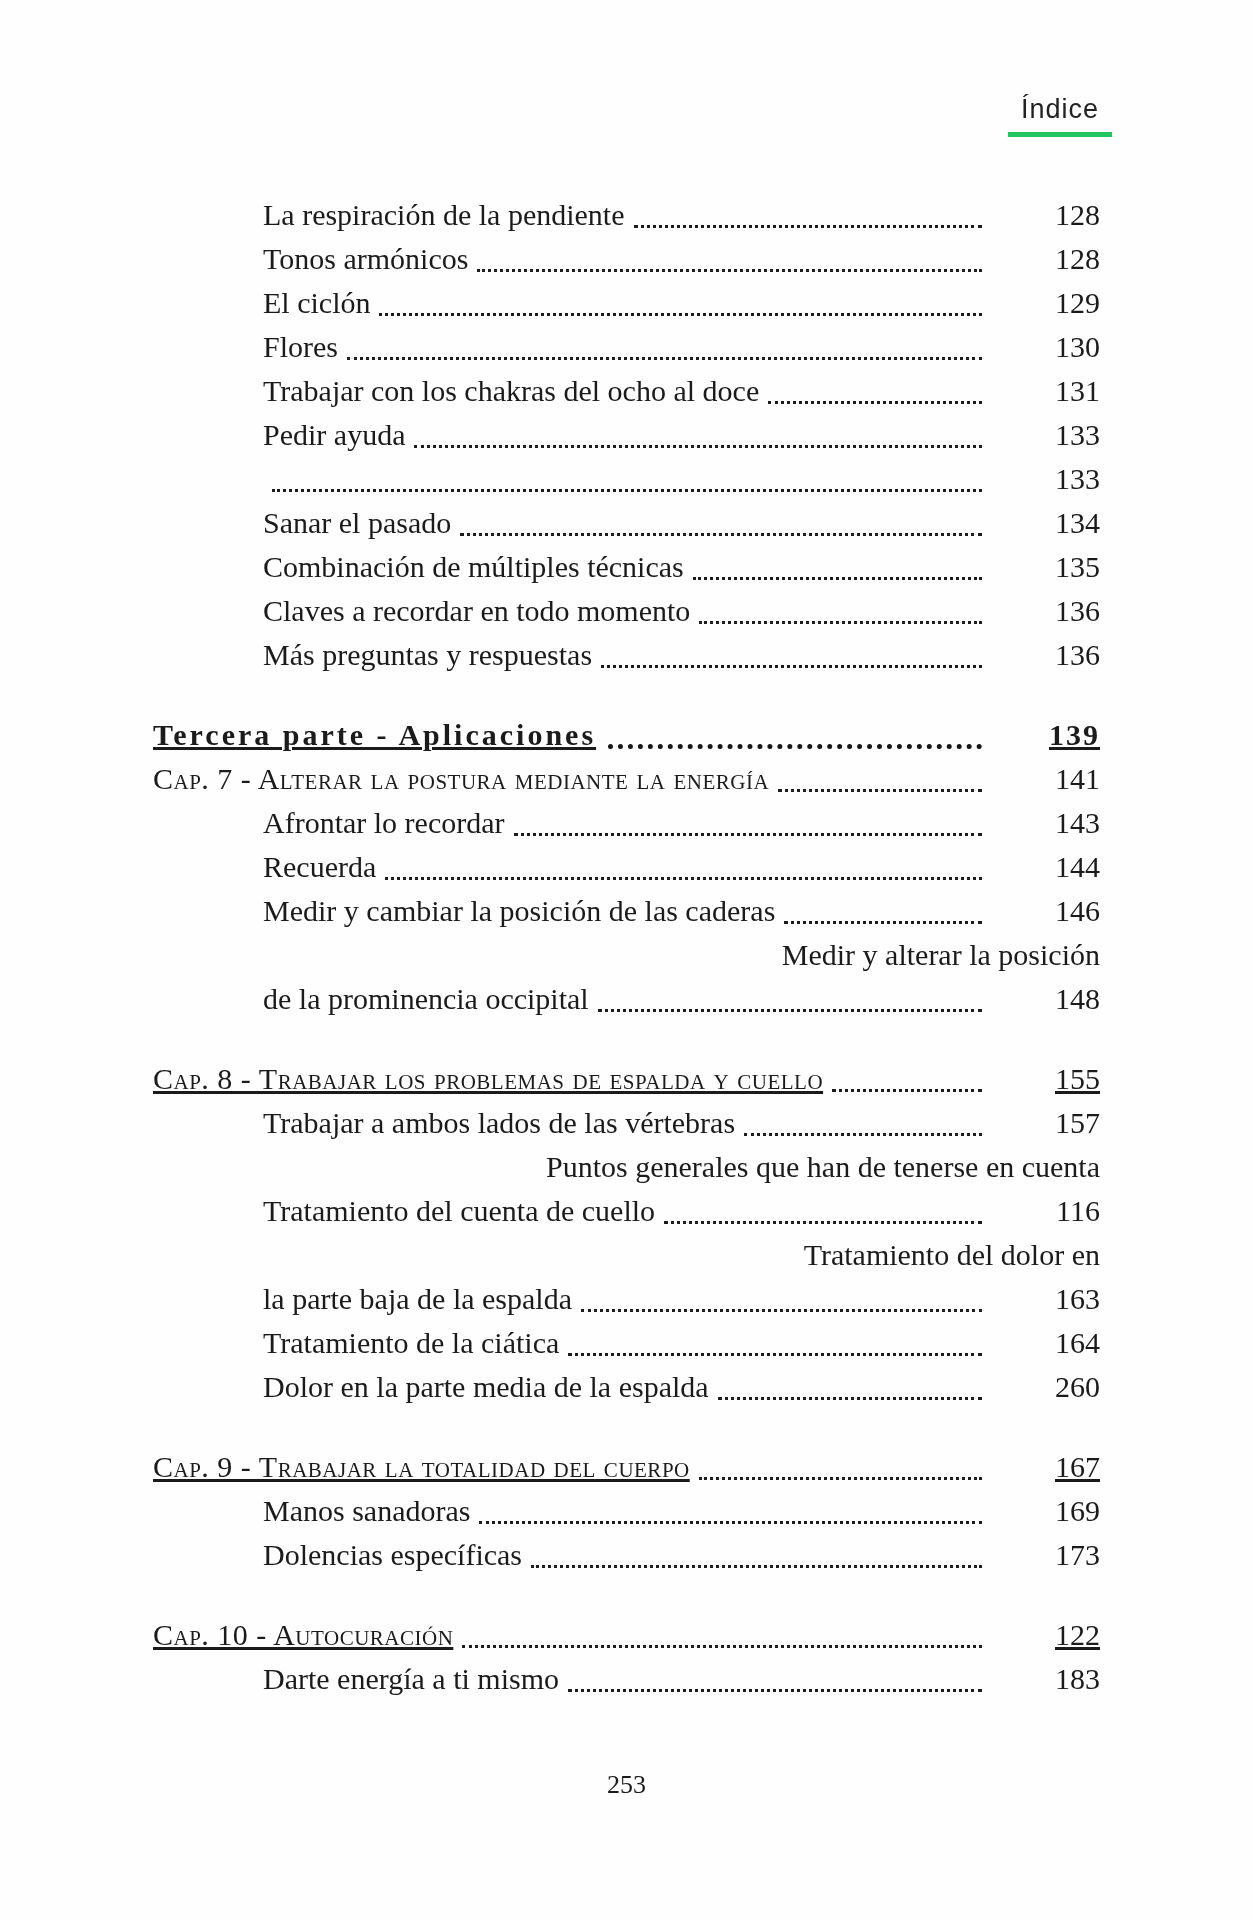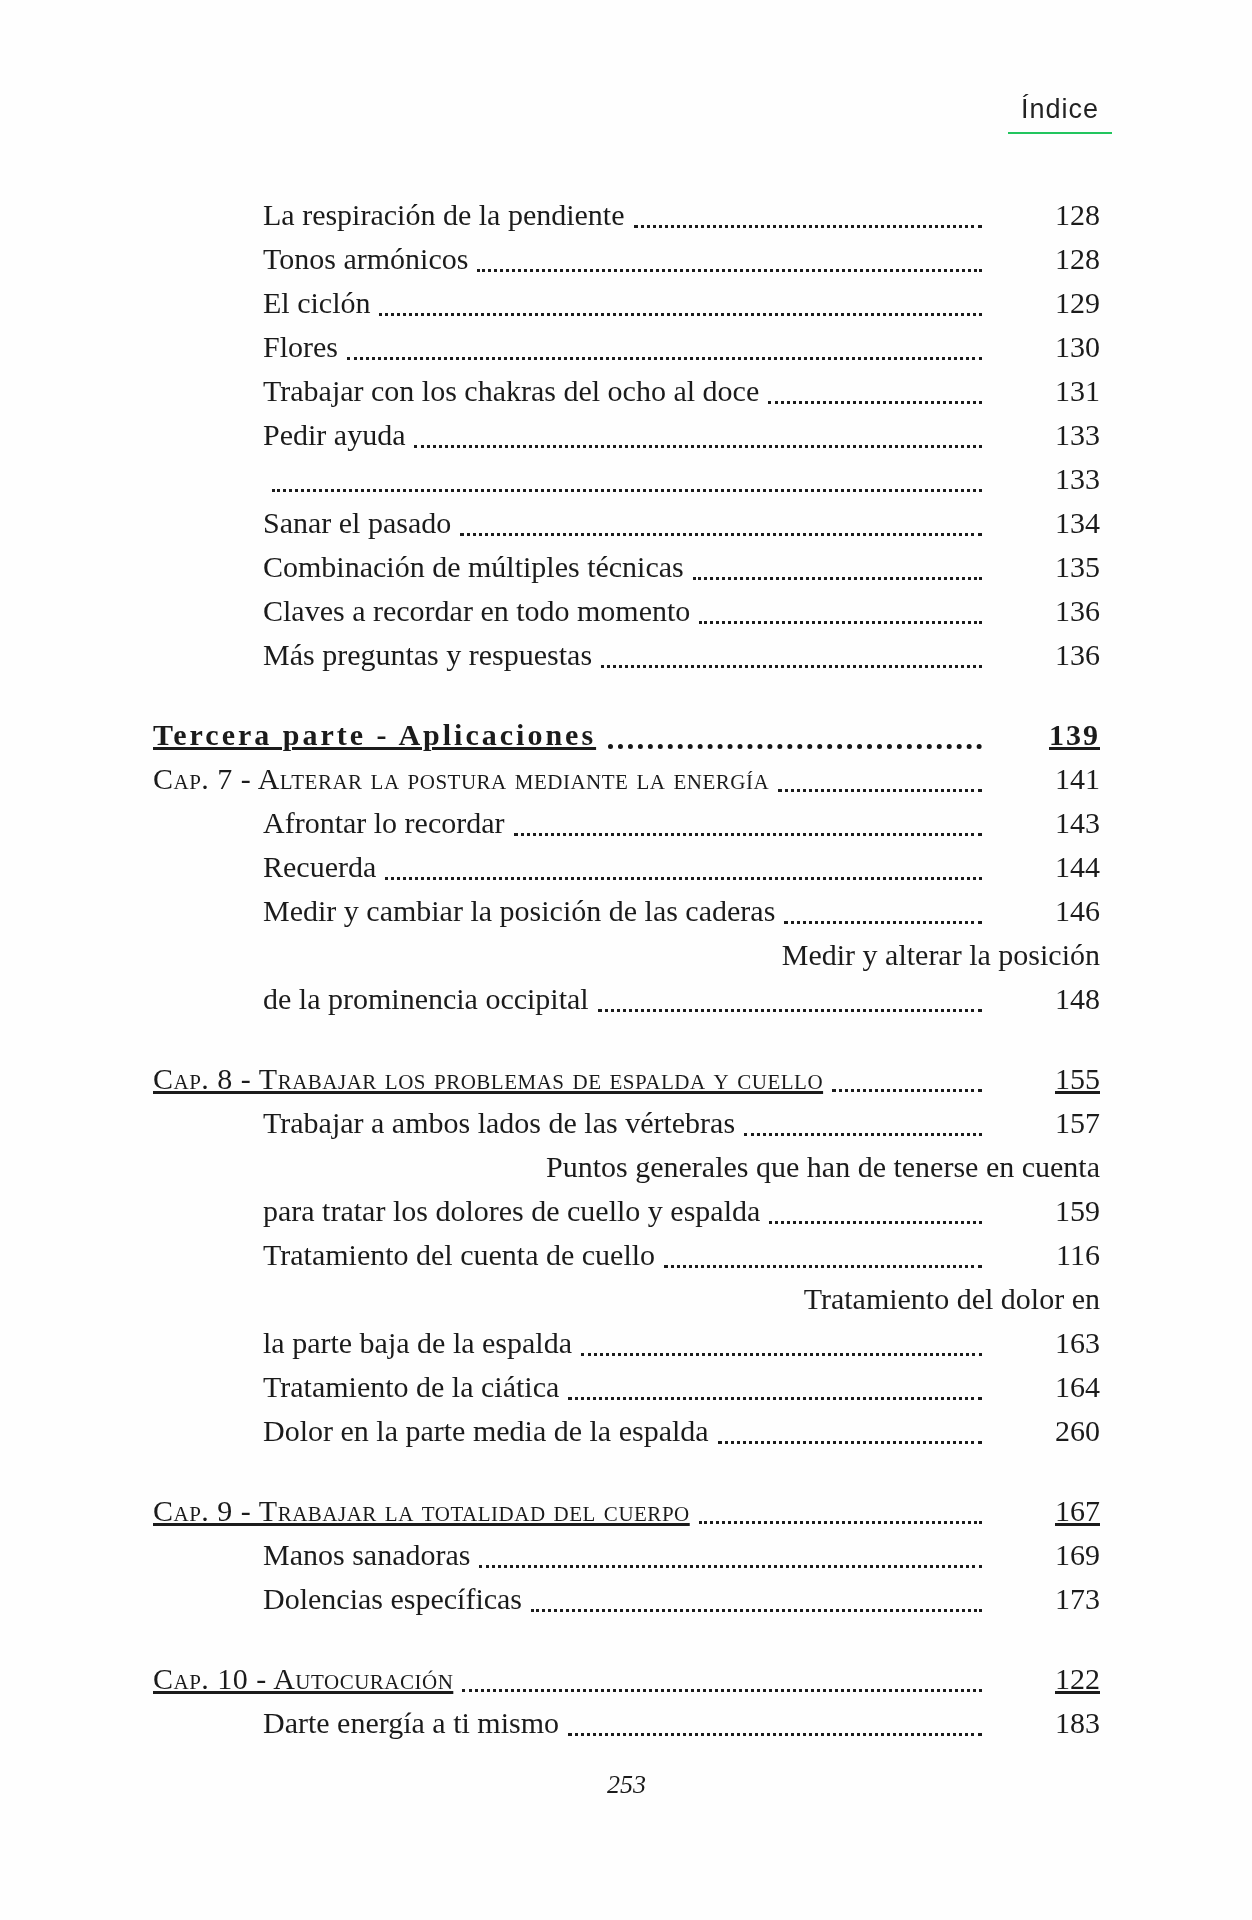--- a/index.html
+++ b/index.html
@@ -17,21 +17,21 @@
     background: #fefefe;
   }
   
   .header {
     position: absolute;
     top: 94px;
     right: 140px;
     width: 104px;
     text-align: center;
     padding-bottom: 7px;
-    border-bottom: 2px solid #22c55e;
+    border-bottom: 5px solid #22c55e;
     font-family: "Liberation Sans", sans-serif;
     font-size: 27px;
     letter-spacing: 1px;
     color: #222;
   }
   
   .toc {
     position: absolute;
     left: 153px;
     top: 193px;
@@ -73,21 +73,20 @@
   }
   .gap { margin-top: 36px; text-decoration: underline; }
   
   .footer {
     position: absolute;
     left: 153px;
     top: 1770px;
     width: 947px;
     text-align: center;
     font-size: 26px;
-    font-style: italic;
   }
 </style>
 </head>
 <body>
 
 <div class="page">
 
   <div class="header">
     <span>Índice</span>
   </div>
@@ -208,25 +207,20 @@
     <div class="row entry">
       <span class="label">Trabajar a ambos lados de las vértebras</span>
       <span class="leader"></span>
       <span class="pagenum">157</span>
     </div>
 
     <div class="row entry">
       <span class="label">Puntos generales que han de tenerse en cuenta</span>
     </div>
 
-    <div class="row entry">
-      <span class="label">para tratar los dolores de cuello y espalda</span>
-      <span class="leader"></span>
-      <span class="pagenum">159</span>
-    </div>
 
     <div class="row entry">
       <span class="label">Tratamiento del cuenta de cuello</span>
       <span class="leader"></span>
       <span class="pagenum">116</span>
     </div>
 
     <div class="row entry">
       <span class="label">Tratamiento del dolor en</span>
     </div>

